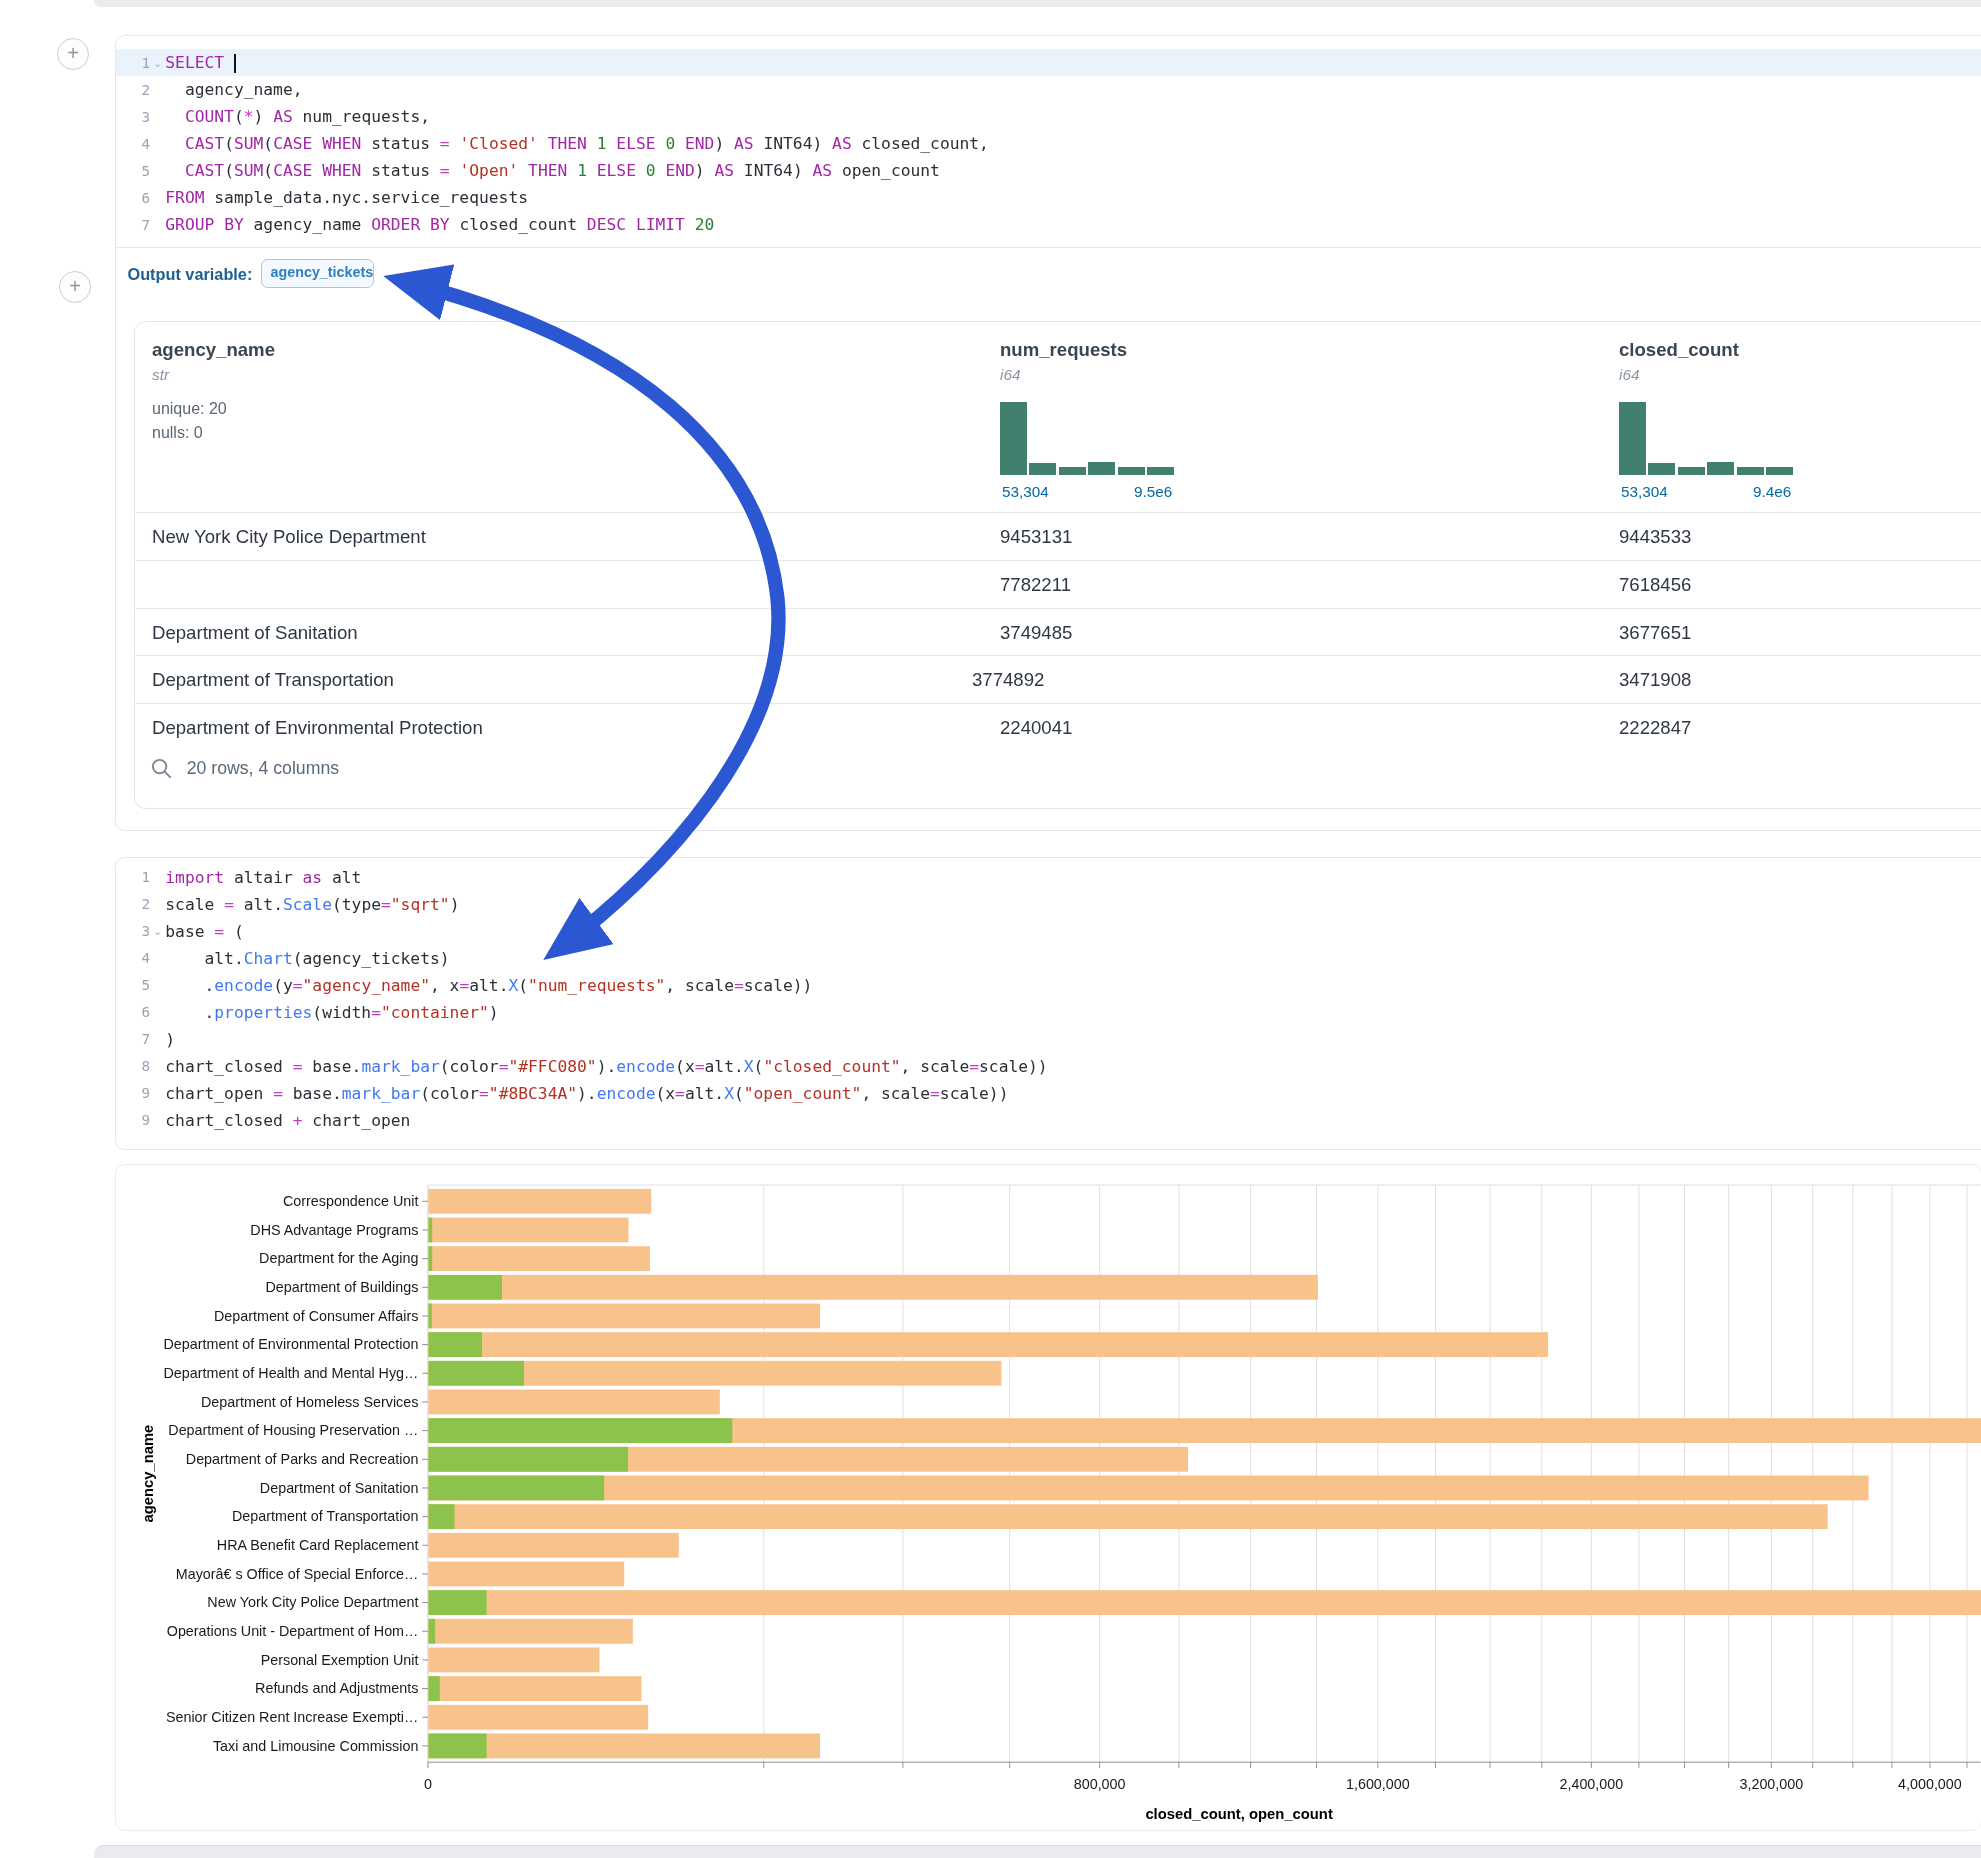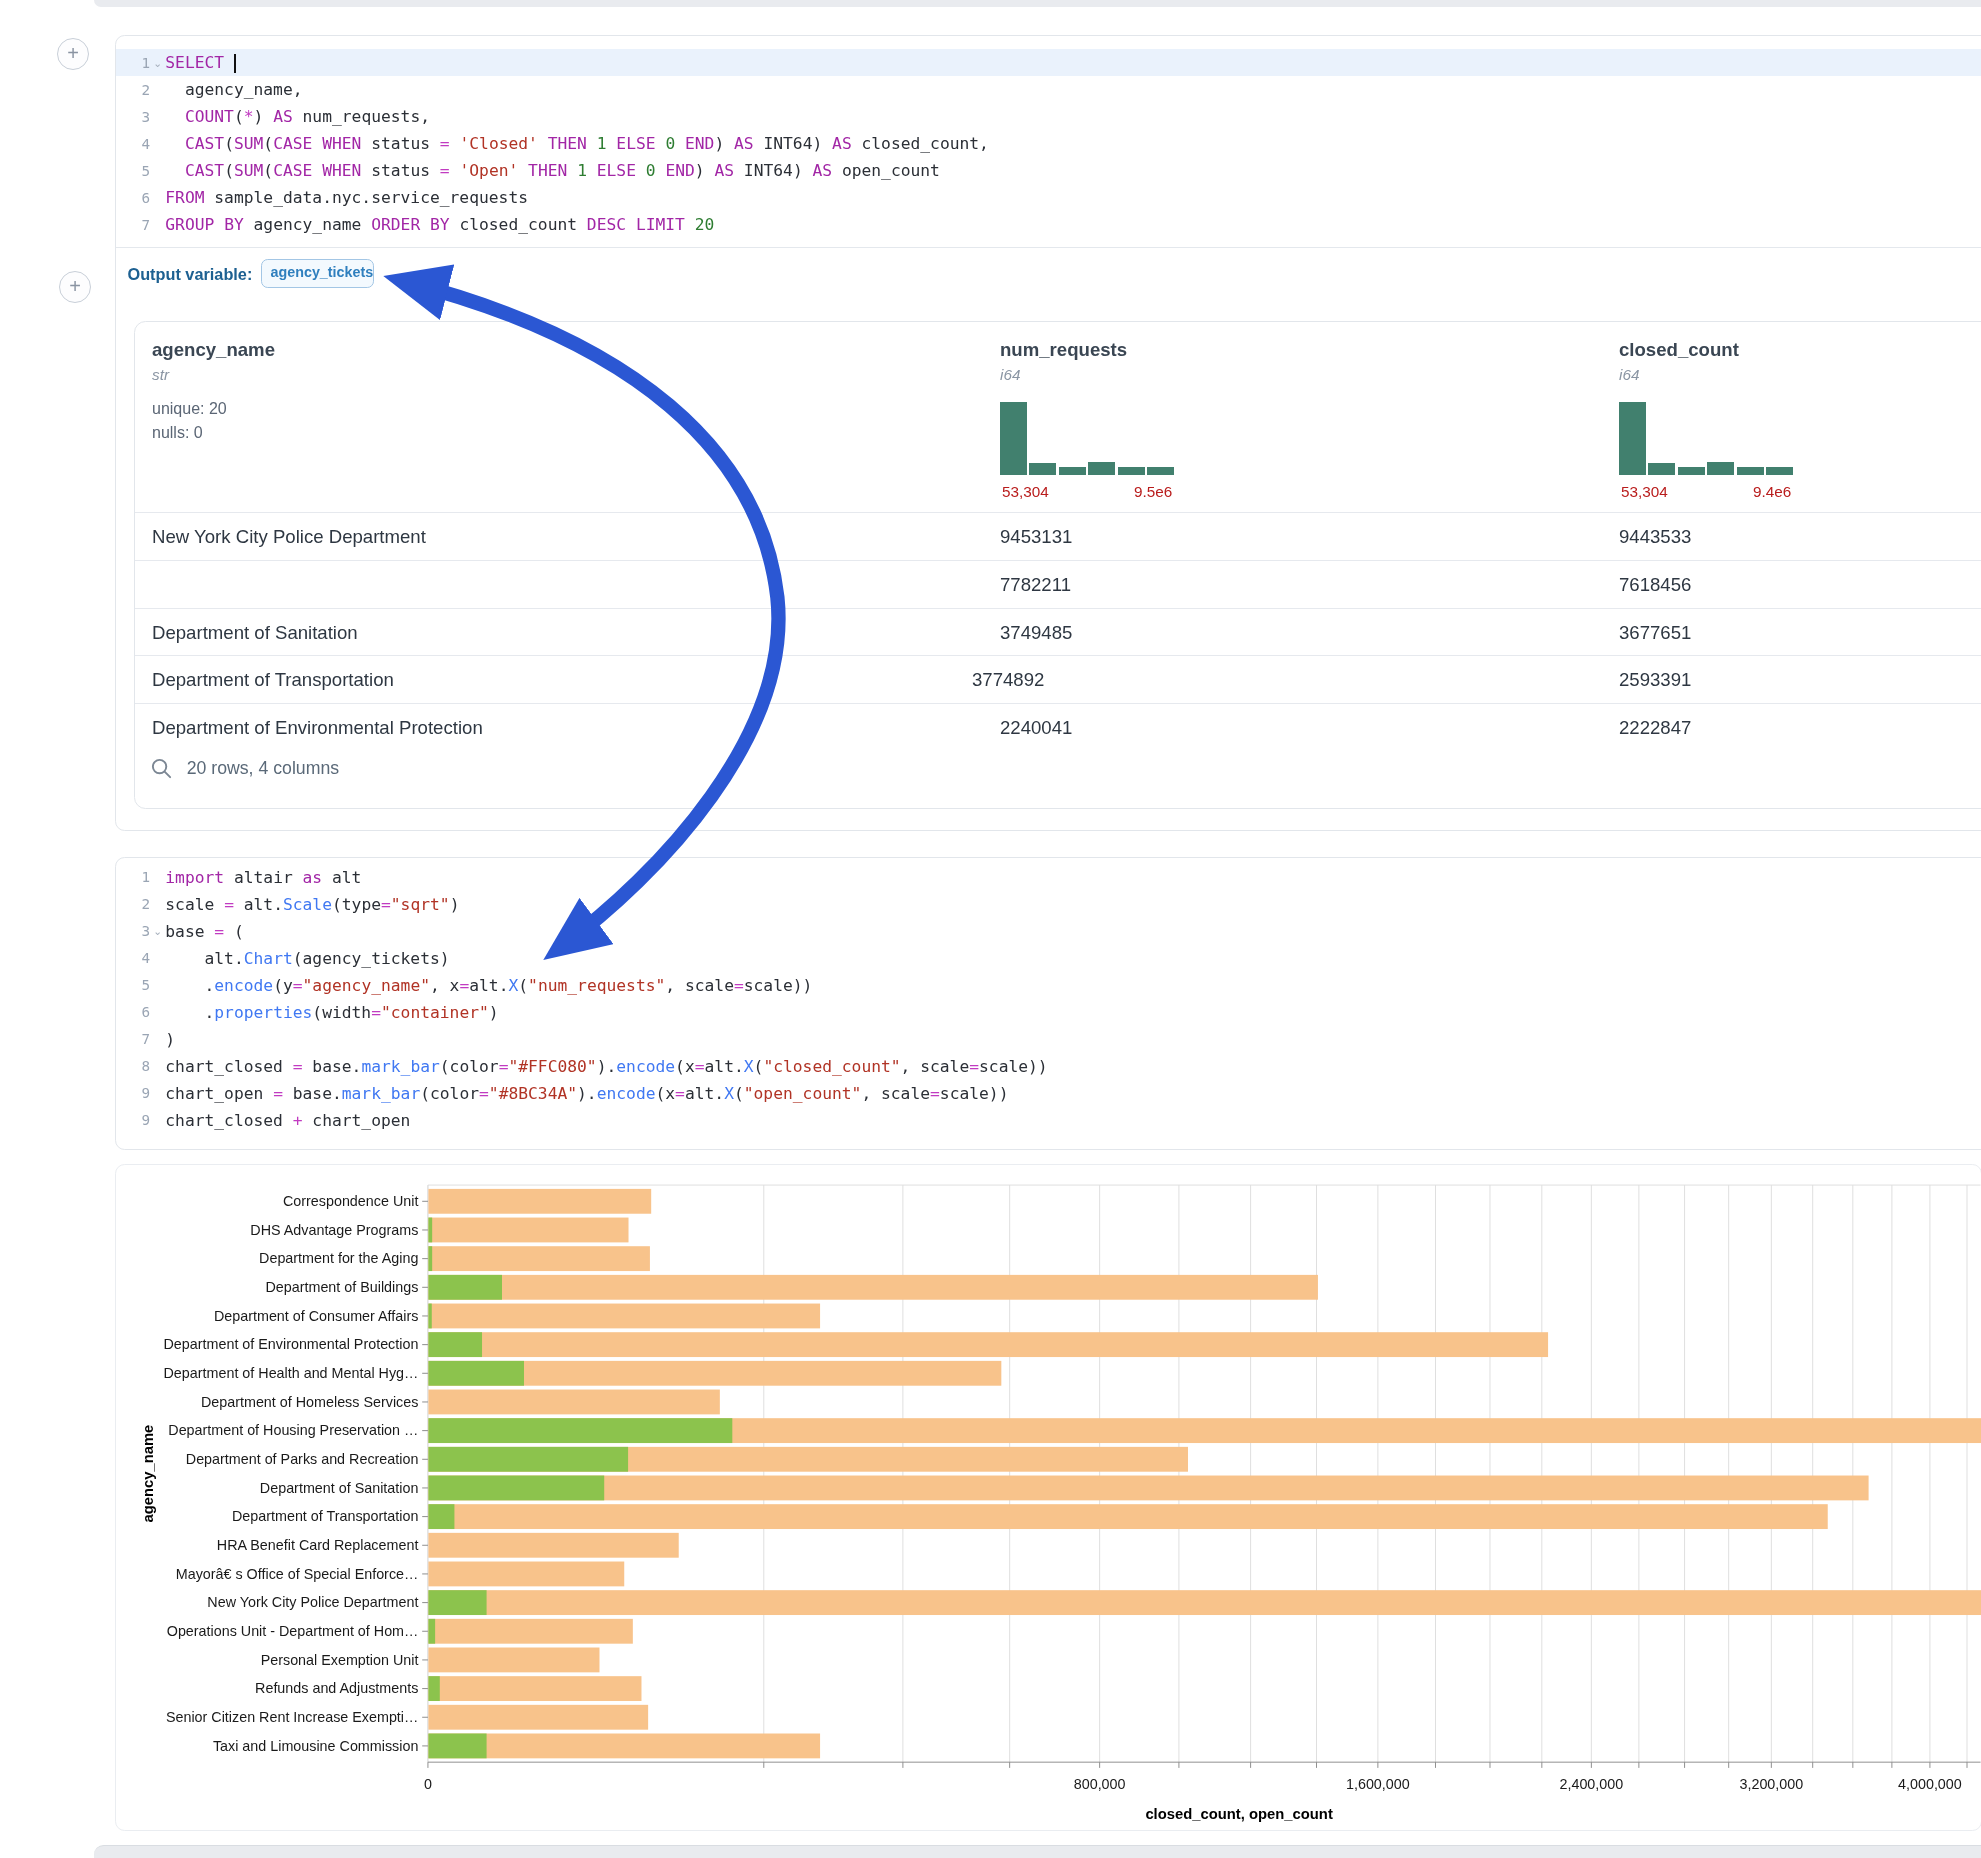--- a/index.html
+++ b/index.html
@@ -30,21 +30,21 @@
   .outvar-label { position:absolute; font-size:16.3px; font-weight:bold; color:#1D6091; }
   .outvar-chip { position:absolute; height:29px; max-width:113px; overflow:hidden; padding:3.8px 8.6px;
     border:1.4px solid #A3C6E5; border-radius:6.7px; background:#F3F9FE; color:#2F7FBE;
     font-size:14.3px; font-weight:bold; white-space:nowrap; }
   
   .col-head-name { position:absolute; font-size:18.6px; font-weight:bold; color:#3A4653; }
   .col-head-type { position:absolute; font-size:15.3px; color:#8A95A3;font-style:italic; }
   .col-stat { position:absolute; font-size:16px; color:#5B6675; }
   .mini-hist { position:absolute; width:174px; height:75px; display:flex; align-items:flex-end; gap:2.4px; }
   .mini-hist .hbar { flex:1; background:#41806E; }
-  .hist-lab { position:absolute; font-size:15.3px; color:#b91c1c; }
+  .hist-lab { position:absolute; font-size:15.3px; color:#0369a1; }
   .t-row { position:absolute; left:0; right:0; height:48px; border-top:1px solid #E6E9EE; }
   .t-cell { position:absolute; top:0; height:48px; line-height:48px; font-size:18.6px; color:#2E3742; white-space:nowrap; }
   .t-footer { position:absolute; display:flex; align-items:center; gap:13.4px; color:#5A6978; font-size:17.7px; }
   svg text { font-family:"Liberation Sans", sans-serif; }
 </style>
 </head>
 <body>
 
 <div class="strip strip-top"></div>
 <div class="strip strip-bottom"></div>
@@ -110,21 +110,21 @@
         <div class="t-cell" style="left: 1484px;">7618456</div>
       </div>
       <div class="t-row" style="top: 96px;">
         <div class="t-cell" style="left: 17px;">Department of Sanitation</div>
         <div class="t-cell" style="left: 865px;">3749485</div>
         <div class="t-cell" style="left: 1484px;">3677651</div>
       </div>
       <div class="t-row" style="top: 143px;">
         <div class="t-cell" style="left: 17px;">Department of Transportation</div>
         <div class="t-cell" style="left: 837px;">3774892</div>
-        <div class="t-cell" style="left: 1484px;">2593391</div>
+        <div class="t-cell" style="left: 1484px;">3471908</div>
       </div>
       <div class="t-row" style="top: 191px;">
         <div class="t-cell" style="left: 17px;">Department of Environmental Protection</div>
         <div class="t-cell" style="left: 865px;">2240041</div>
         <div class="t-cell" style="left: 1484px;">2222847</div>
       </div>
     </div>
   <div class="t-footer" style="left:15.3px; top:435px;">
     <svg width="23" height="23" viewBox="0 0 24 24">
       <circle cx="10" cy="10" r="7" fill="none" stroke="#7C8794" stroke-width="2"></circle>

